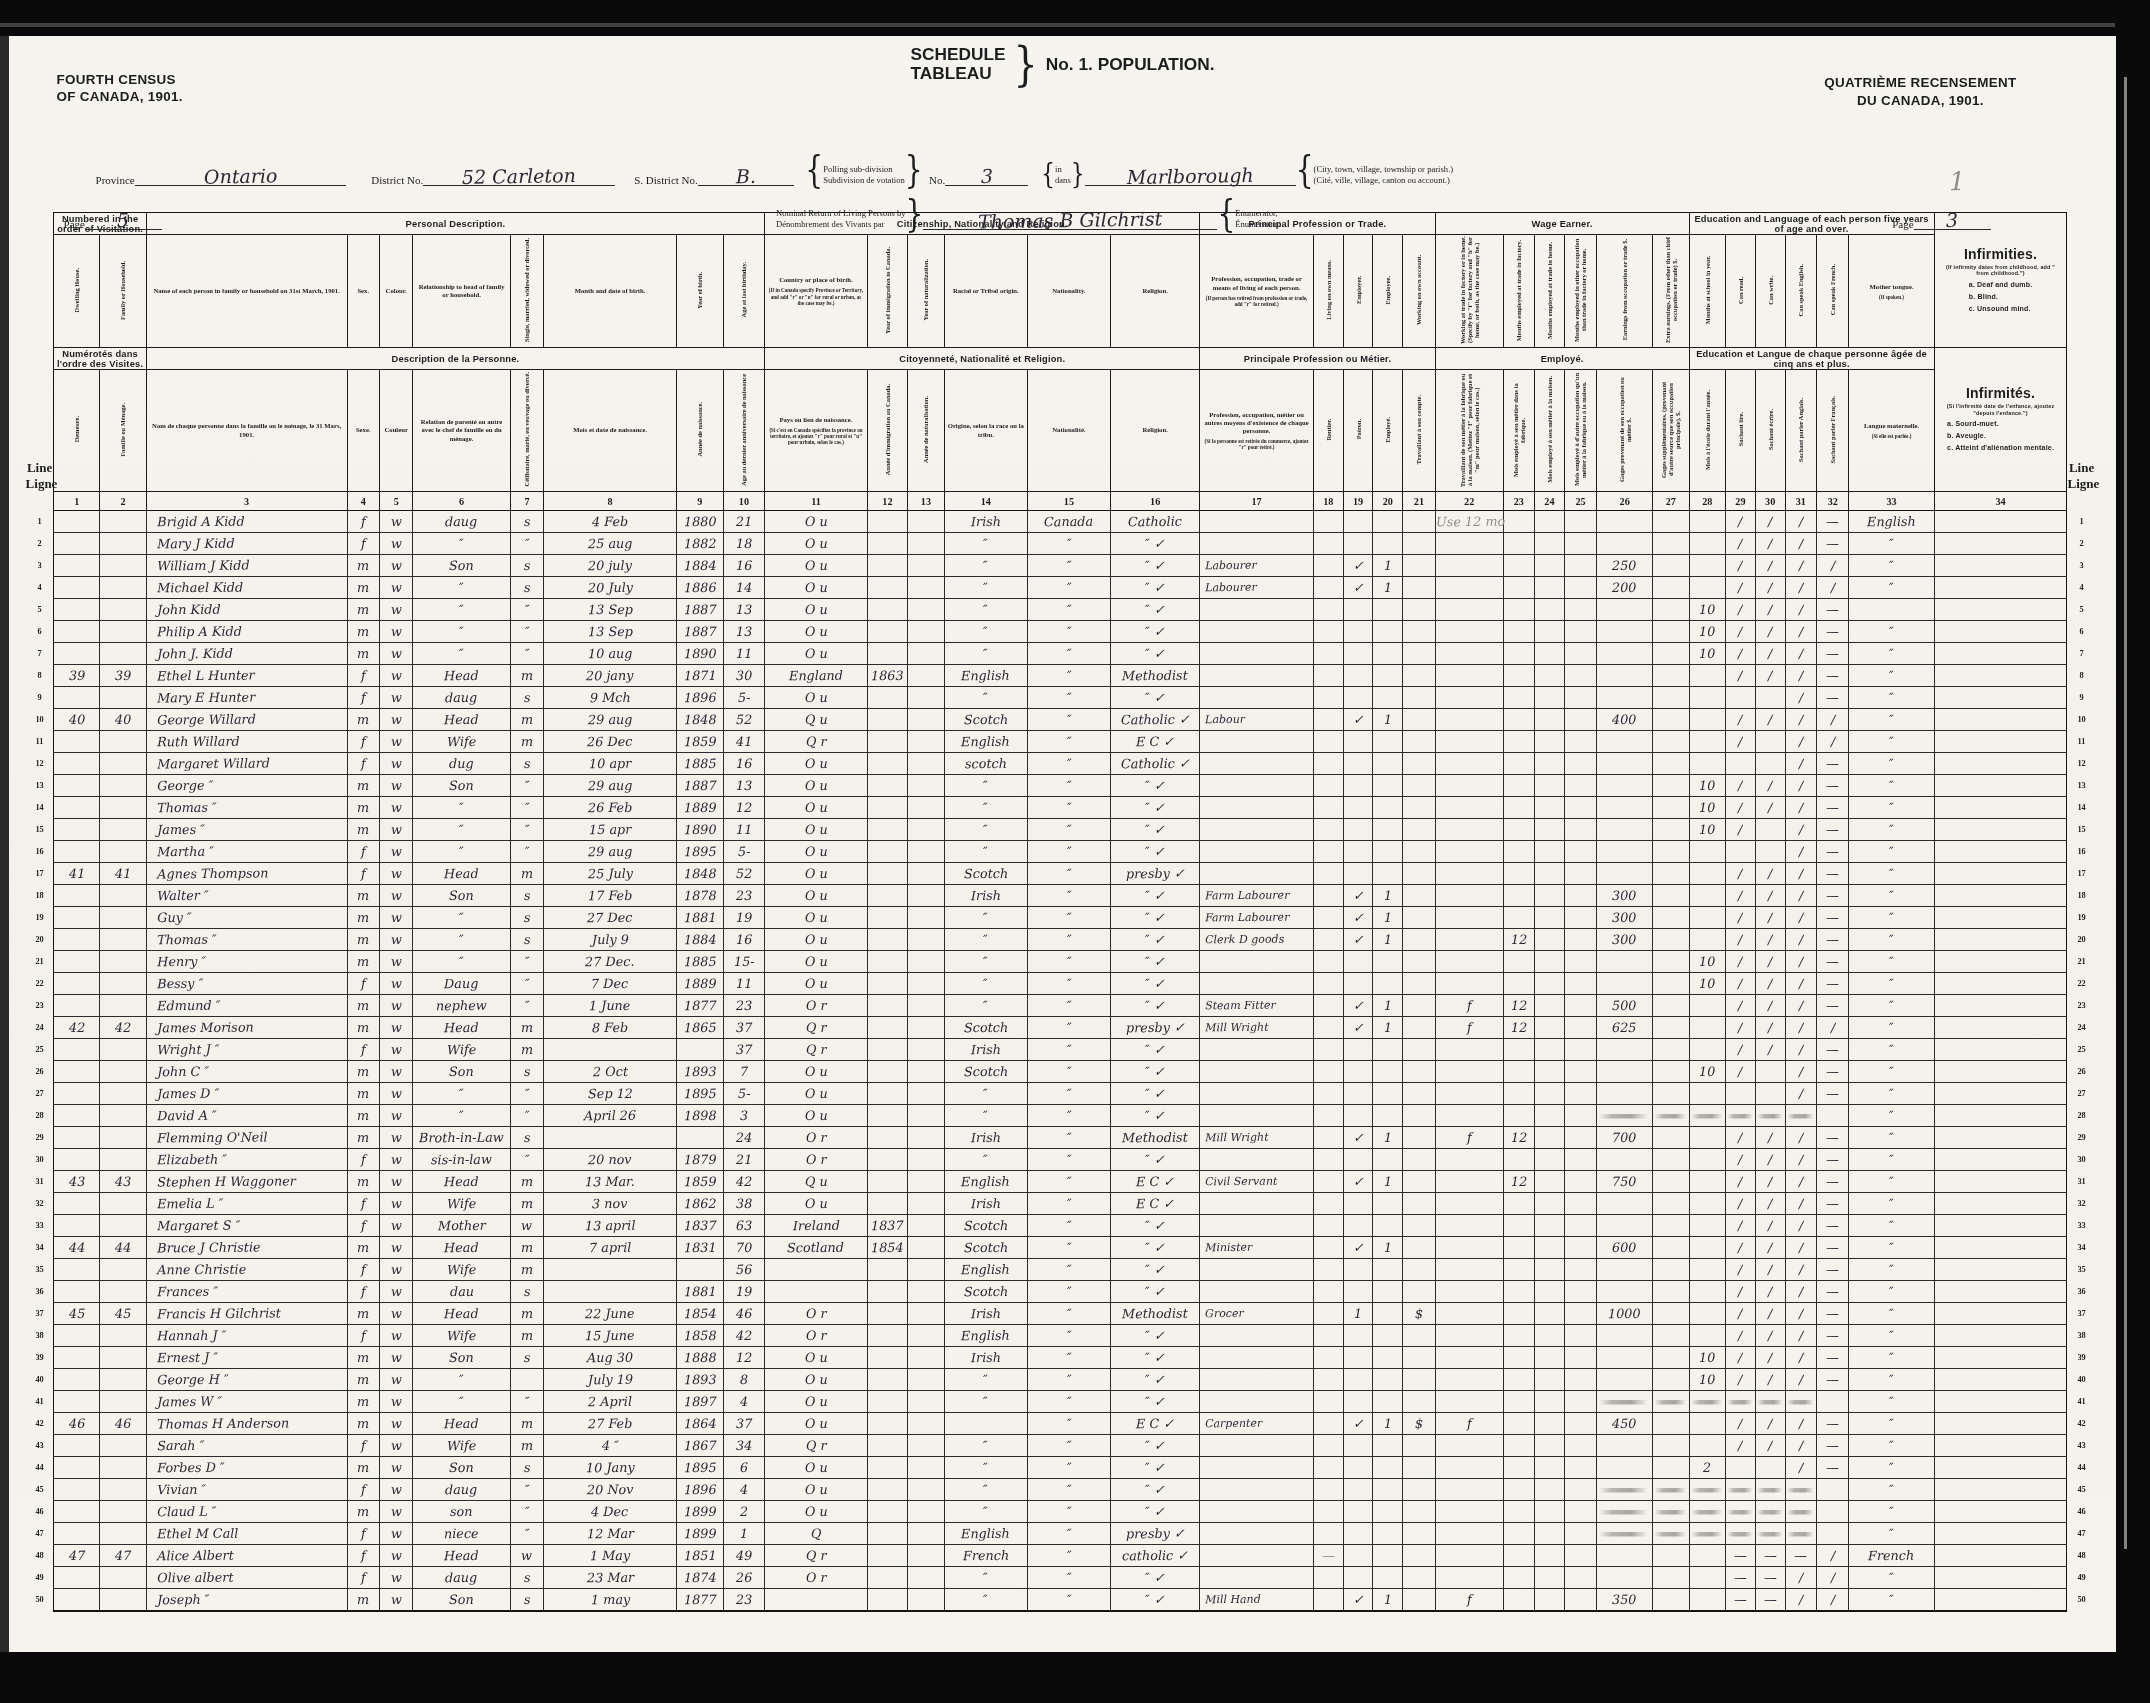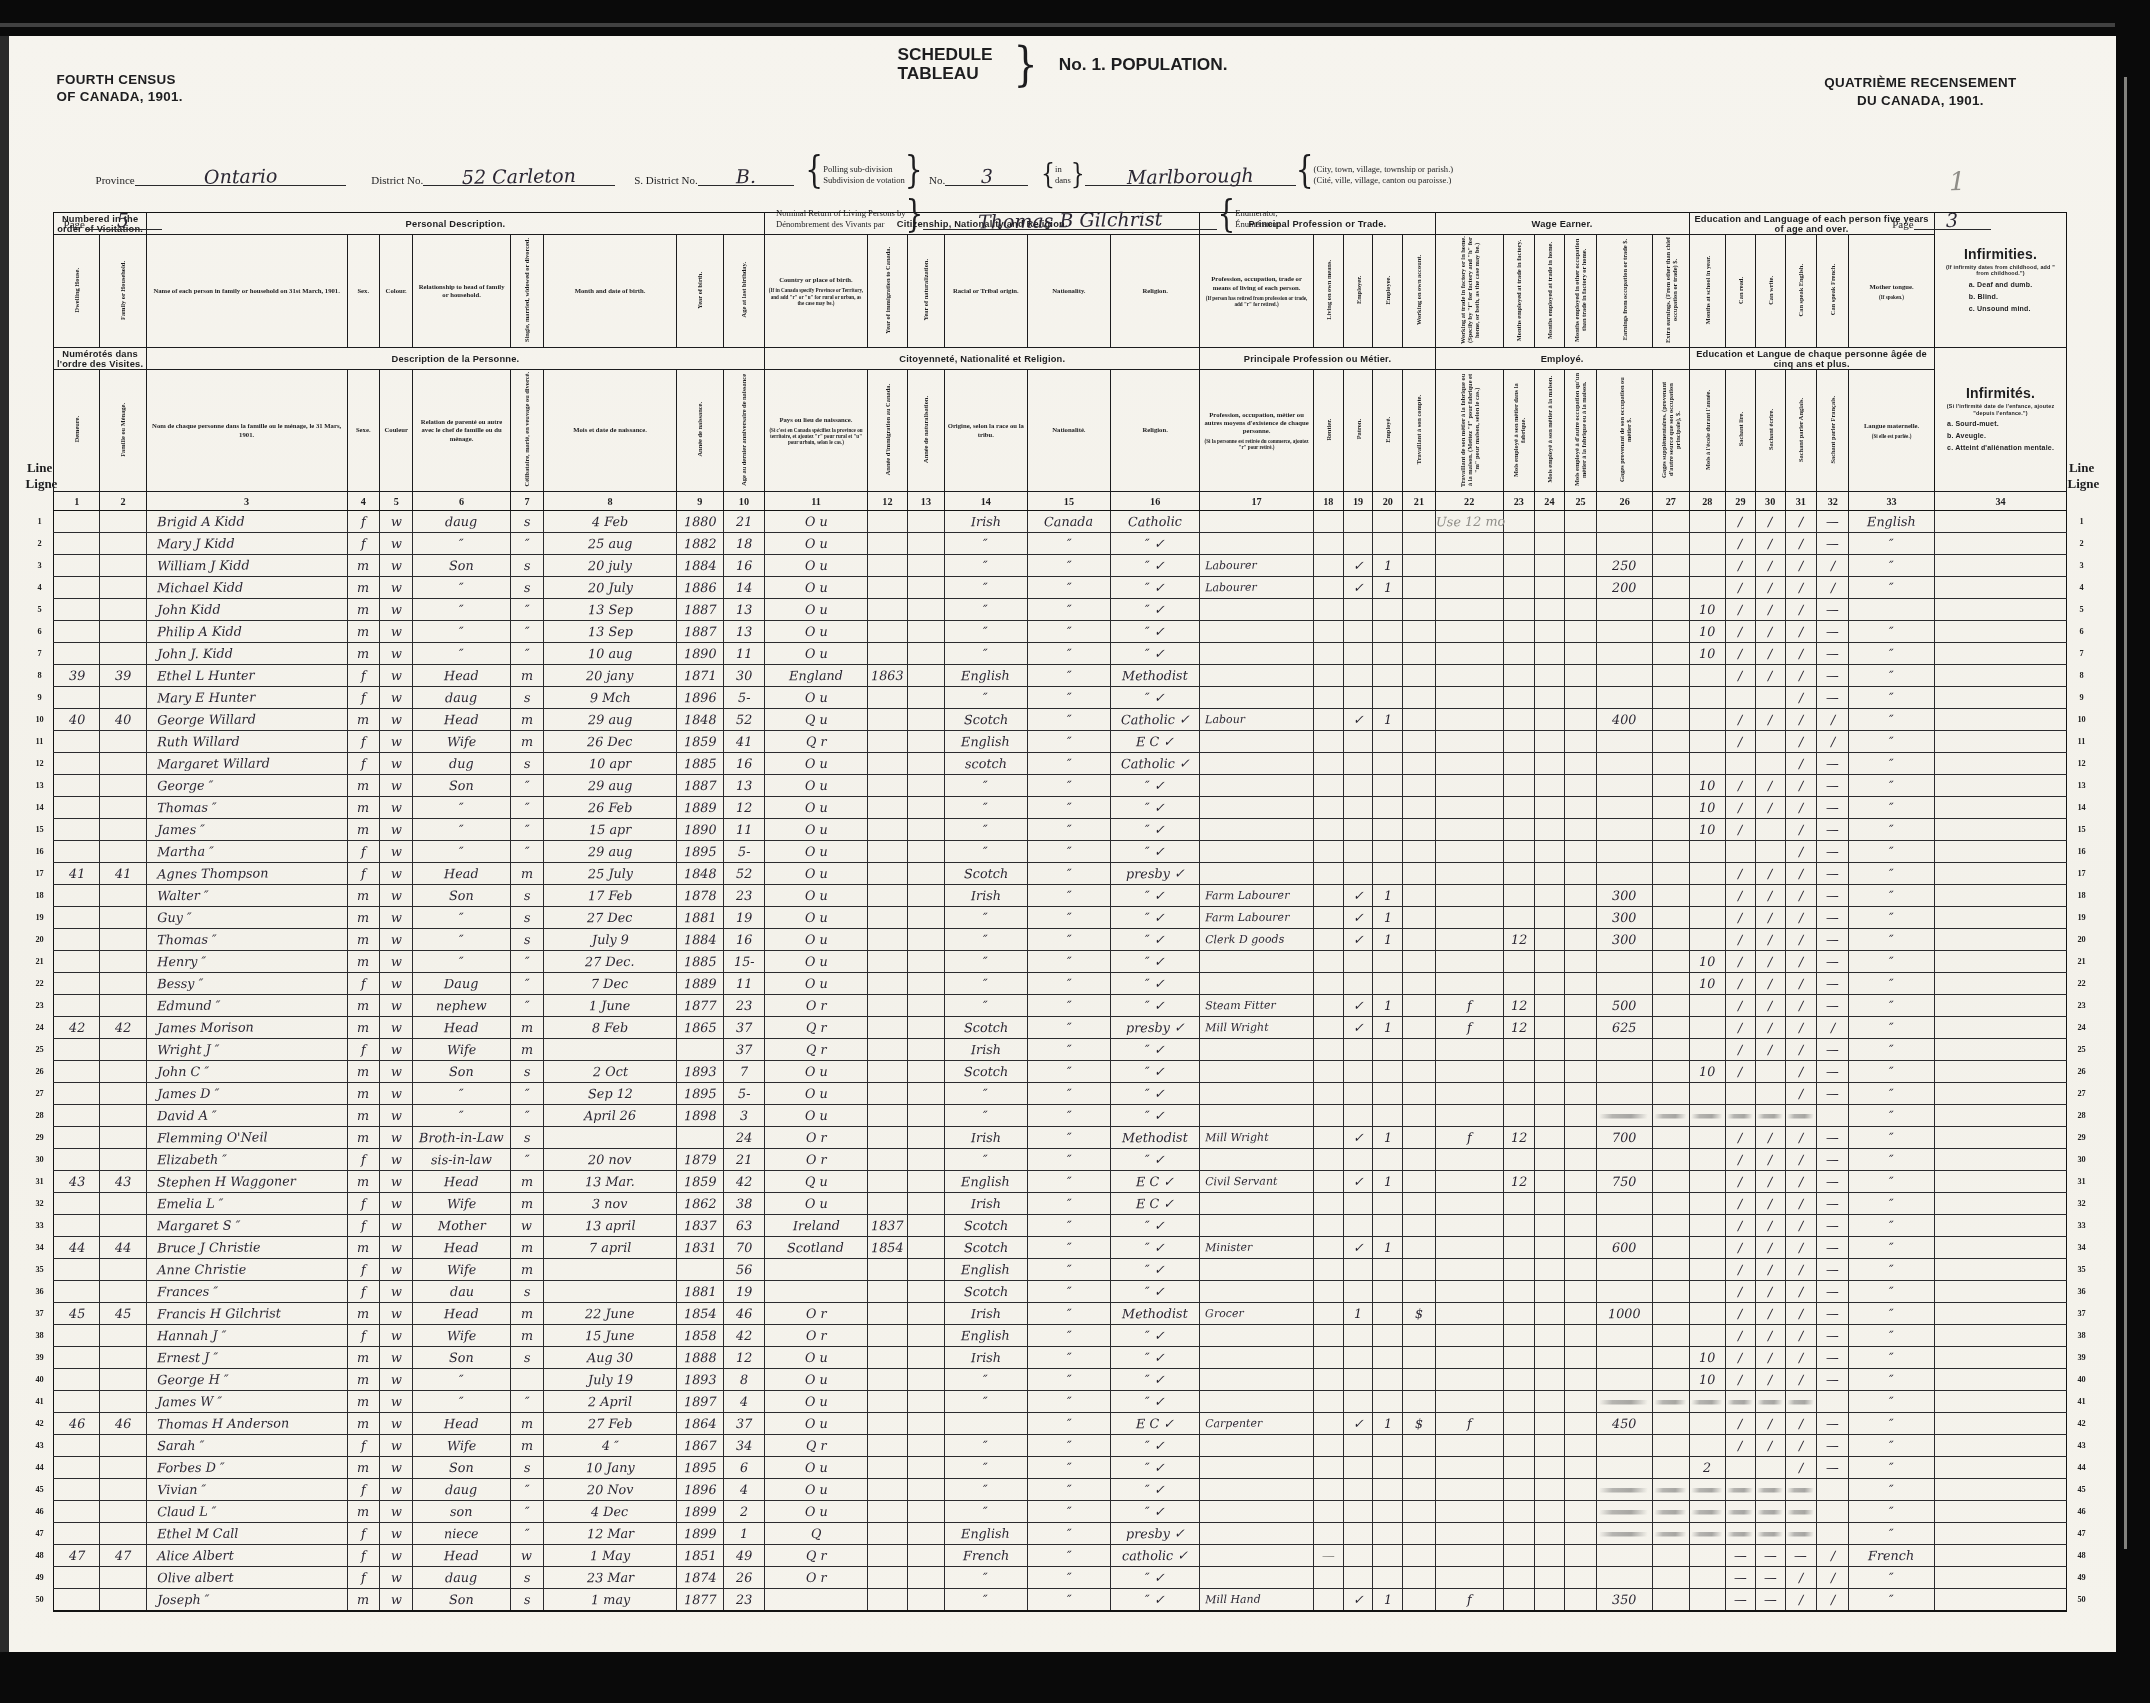--- a/index.html
+++ b/index.html
@@ -23,21 +23,21 @@
     position:absolute;left:9px;top:36px;width:2107px;height:1616px;
     background:linear-gradient(180deg,#f6f4ee 0%,#f3f1ea 55%,#f5f3ec 100%);
     padding:5.1px 16.6px;box-sizing:border-box;
   }
 
   
   .form-header{position:relative;height:151px;}
   .hd{position:absolute;}
   .census-left{left:31px;top:31px;font-weight:bold;font-size:13.4px;letter-spacing:0.3px;font-family:"Liberation Sans",sans-serif;line-height:1.25;}
   .census-right{right:83px;top:33px;font-weight:bold;font-size:13.4px;letter-spacing:0.3px;font-family:"Liberation Sans",sans-serif;text-align:center;line-height:1.3;}
-  .sched{left:50%;top:1.3px;transform:translateX(-50%);display:flex;align-items:center;gap:21px;}
+  .sched{left:50%;top:1.3px;transform:translateX(-50%);display:flex;align-items:center;gap:8px;}
   .sched .words{font-weight:bold;font-size:17.3px;font-family:"Liberation Sans",sans-serif;line-height:1.15;text-align:left;}
   .sched .pop{font-weight:bold;font-size:17.3px;font-family:"Liberation Sans",sans-serif;}
   .brace{font-family:"DejaVu Serif",serif;font-weight:normal;}
   .brace.big{font-size:38px;transform:scaleY(1.25);}
   .brace.med{font-size:28px;transform:scaleY(1.3);}
   .brace.sm{font-size:22px;transform:scaleY(1.25);}
 
   .lbl{font-size:11px;}
   .lbl2{font-size:8.6px;line-height:1.25;margin-top:47px;}
   .blank{display:inline-block;border-bottom:1px solid #2a2a2c;text-align:center;vertical-align:baseline;}
@@ -148,21 +148,21 @@
         <span class="brace sm">{</span>
         <span class="stack lbl2">
           <span>in</span><br>
           <span>dans</span>
         </span>
         <span class="brace sm">}</span>
         <span class="blank" style="width:211px;"><span class="hw hw-big">Marlborough</span></span>
         <span class="brace med">{</span>
         <span class="stack lbl2">
           <span>(City, town, village, township or parish.)</span><br>
-          <span>(Cité, ville, village, canton ou paroisse.)</span>
+          <span>(Cité, ville, village, canton ou account.)</span>
         </span>
       </span>
     </div>
 
     <div class="hd r3">
       <span class="grp">
         <span class="lbl">Page</span>
         <span class="blank" style="width:77px;"><span class="hw hw-big">5</span></span>
       </span>
       <span class="grp" style="margin-left:614px;">

